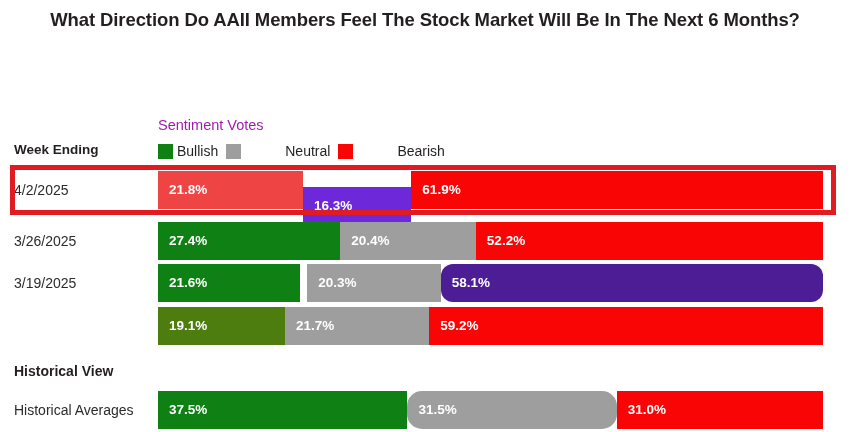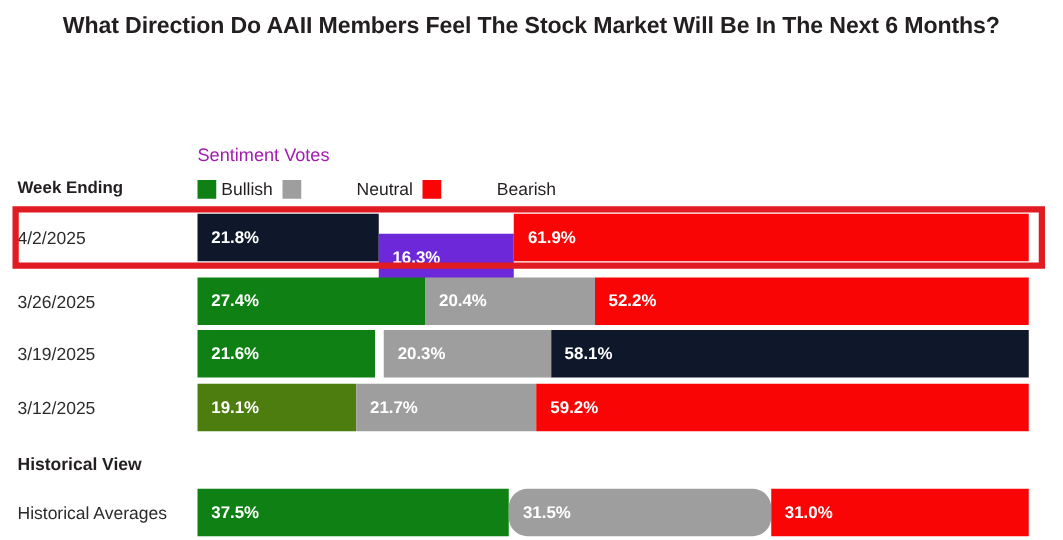--- a/index.html
+++ b/index.html
@@ -161,21 +161,21 @@
       <div class="legend-item">
         <span class="legend-swatch" style="background: rgb(250, 5, 5);"></span>
         <span class="legend-label">Bearish</span>
       </div>
     </div>
 
   <div id="rows-container">
       <div class="row" style="top: 171px;">
         <div class="row-label">4/2/2025</div>
         <div class="bar-track">
-          <div class="seg" style="background: #0f172a; width: 21.8%;">
+          <div class="seg" style="background: #ef4444; width: 21.8%;">
             <span class="seg-label">21.8%</span>
           </div>
           <div class="seg" style="background: #6d28d9; width: 16.3%; margin-top: 16px;">
             <span class="seg-label">16.3%</span>
           </div>
           <div class="seg" style="background: rgb(250, 5, 5); width: 61.9%;">
             <span class="seg-label">61.9%</span>
           </div>
         </div>
       </div>
@@ -195,27 +195,26 @@
       </div>
       <div class="row" style="top: 264px;">
         <div class="row-label">3/19/2025</div>
         <div class="bar-track">
           <div class="seg" style="background: rgb(15, 128, 20); width: 21.6%;">
             <span class="seg-label">21.6%</span>
           </div>
           <div class="seg" style="background: rgb(158, 158, 158); width: 20.3%; margin-left: 7px;">
             <span class="seg-label">20.3%</span>
           </div>
-          <div class="seg" style="background: #0f172a; width: 58.1%;">
+          <div class="seg" style="background: #4c1d95; width: 58.1%; border-radius: 12px;">
             <span class="seg-label">58.1%</span>
           </div>
         </div>
       </div>
       <div class="row" style="top: 307px;">
-        <div class="row-label">3/12/2025</div>
         <div class="bar-track">
           <div class="seg" style="background: #4d7c0f; width: 19.1%;">
             <span class="seg-label">19.1%</span>
           </div>
           <div class="seg" style="background: rgb(158, 158, 158); width: 21.7%;">
             <span class="seg-label">21.7%</span>
           </div>
           <div class="seg" style="background: rgb(250, 5, 5); width: 59.2%;">
             <span class="seg-label">59.2%</span>
           </div>

